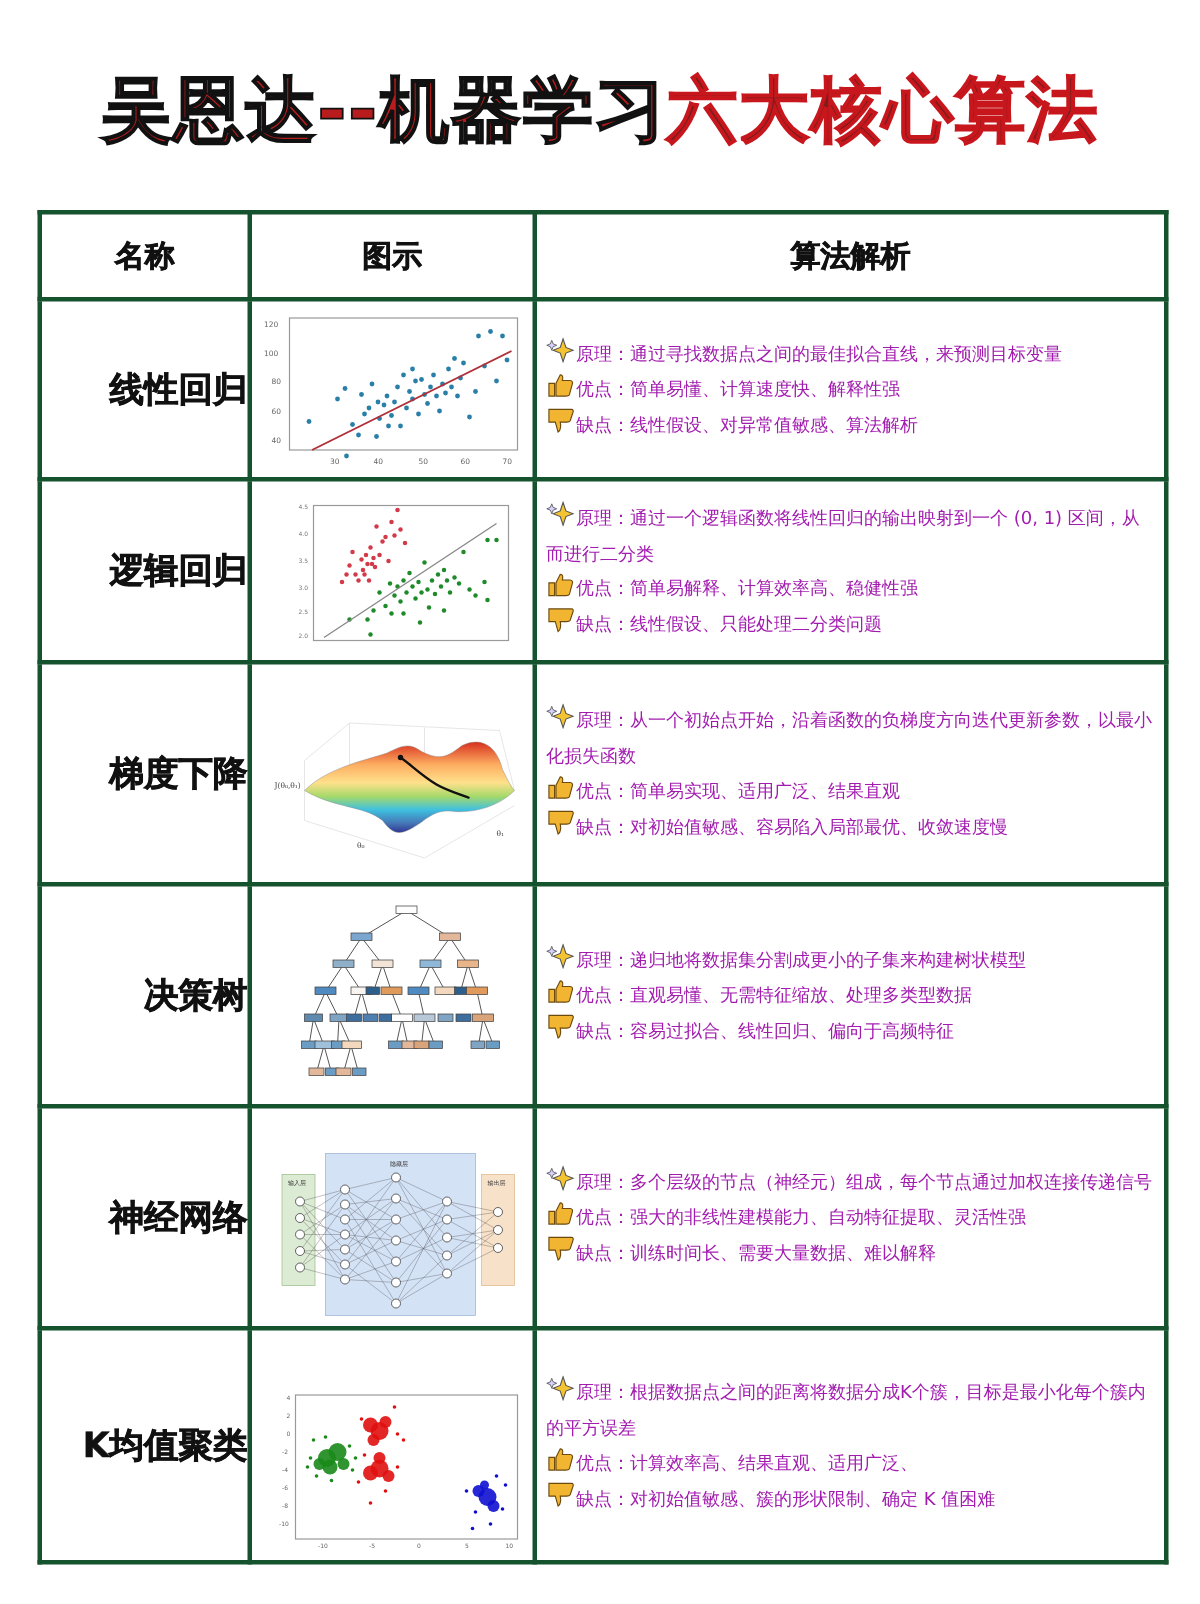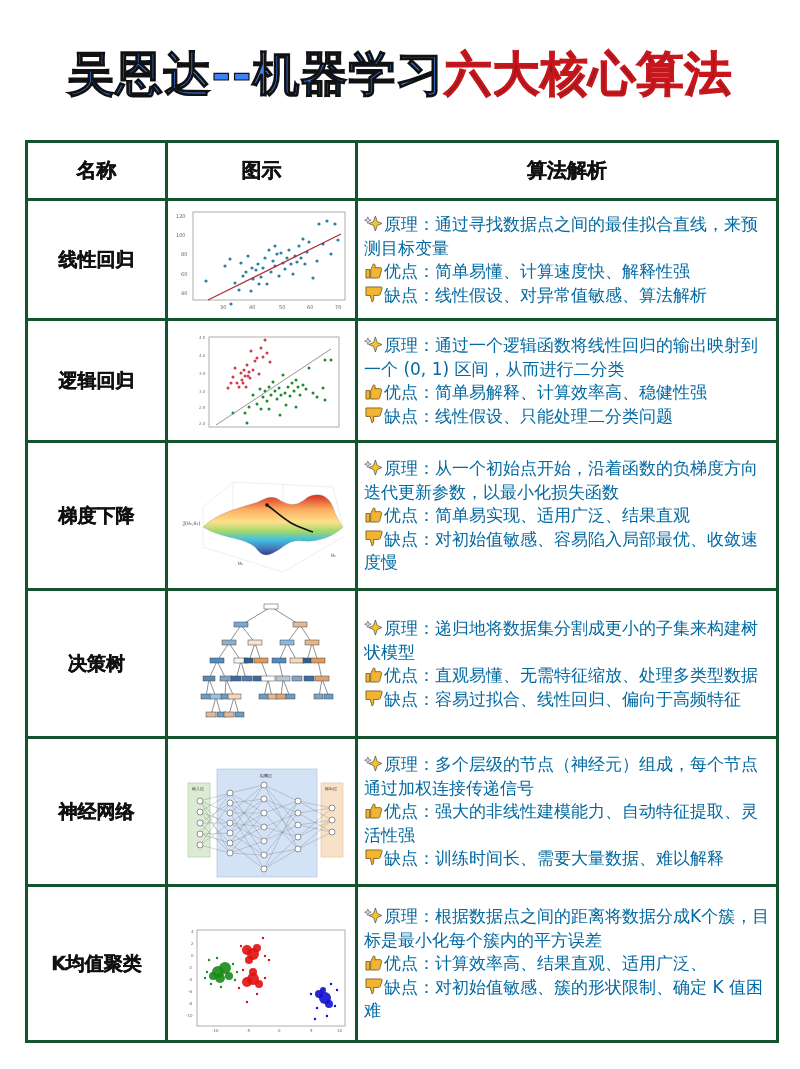--- a/index.html
+++ b/index.html
@@ -4,34 +4,34 @@
 <style>
   * { box-sizing: border-box; margin: 0; padding: 0; }
   html, body { width: 800px; height: 1069px; background: #ffffff; overflow: hidden; }
   body { font-family: "DejaVu Sans", "Liberation Sans", sans-serif; color: #111; position: relative; }
 
   .title {
     position: absolute; left: 0; top: 44px; width: 800px; text-align: center;
     font-size: 47px; font-weight: 900; letter-spacing: 1px; line-height: 60px;
     white-space: nowrap;
   }
-  .title .black { color: #3b82f6; -webkit-text-stroke: 1.2px #111; }
+  .title .black { color: #b91c1c; -webkit-text-stroke: 1.2px #111; }
   .title .red { color: #7f1d1d; -webkit-text-stroke: 1.2px #c8161d; }
 
   table.main {
     position: absolute; left: 25px; top: 140px; width: 751px;
     border-collapse: collapse; table-layout: fixed;
   }
   table.main td, table.main th { border: 3px solid #14532d; }
   col.c1 { width: 140px; } col.c2 { width: 190px; } col.c3 { width: 421px; }
   th { height: 58px; font-size: 20px; font-weight: 700; text-align: center; -webkit-text-stroke: 0.4px #111; }
-  td.name { text-align: center; font-size: 19px; font-weight: 700; -webkit-text-stroke: 0.4px #111; vertical-align: middle; }
+  td.name { text-align: right; font-size: 23px; font-weight: 700; -webkit-text-stroke: 0.4px #111; vertical-align: middle; }
   td.pic { padding: 3px 4px; vertical-align: middle; text-align: center; }
   td.pic svg { display: block; margin: 0 auto; }
-  td.desc { padding: 5px 6px 4px 6px; vertical-align: middle; font-size: 17px; line-height: 23.5px; color: #0369a1; }
+  td.desc { padding: 5px 6px 4px 6px; vertical-align: middle; font-size: 12px; line-height: 23.5px; color: #a21caf; }
   .line { display: block; }
   .ico { display: inline-block; width: 19px; height: 17px; vertical-align: -2px; margin-right: 1px; }
 </style>
 </head>
 <body>
 
 <div class="title"><span class="black">吴恩达--机器学习</span><span class="red">六大核心算法</span></div>
 
 <table class="main">
   <colgroup>

